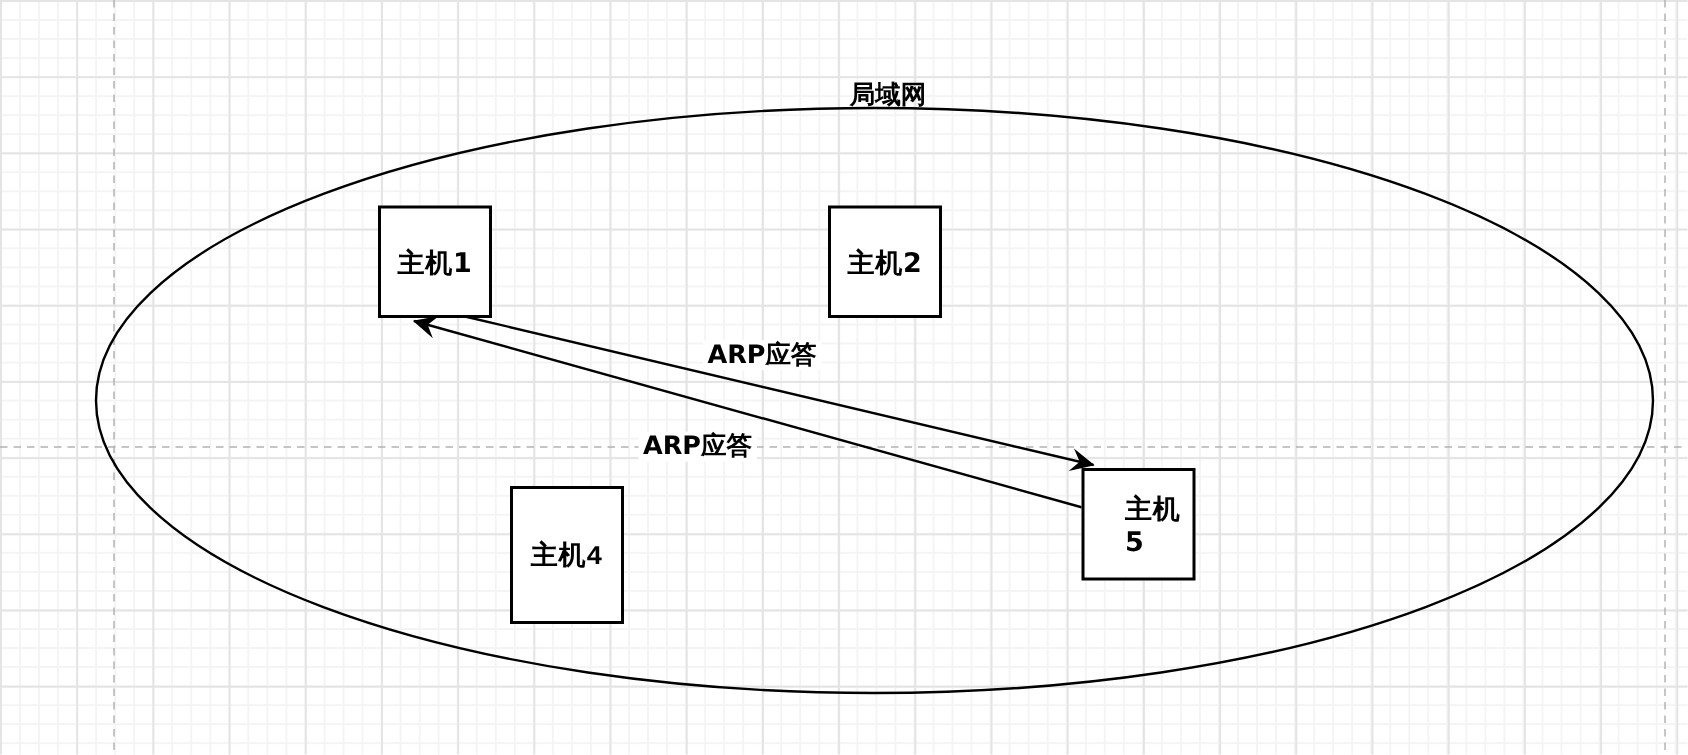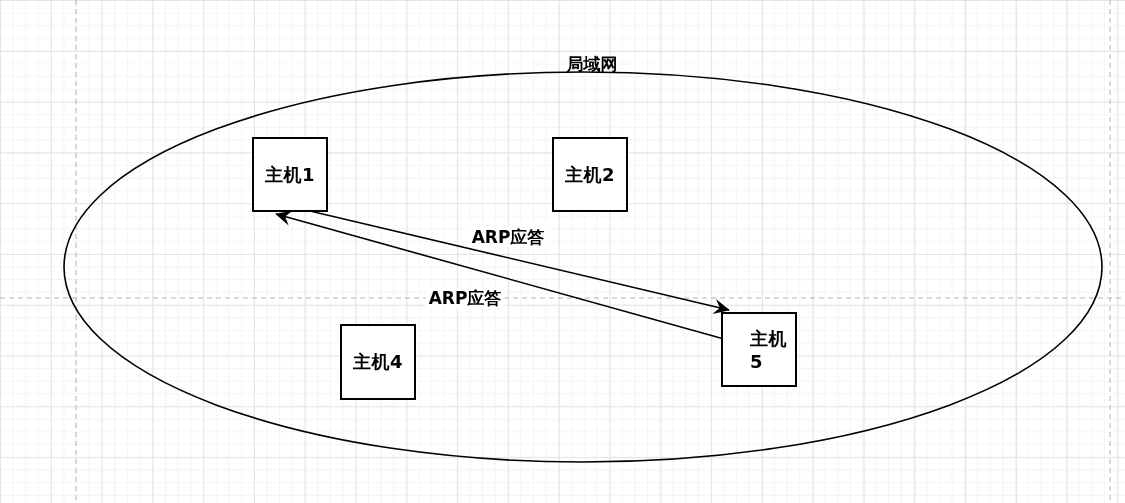--- a/index.html
+++ b/index.html
@@ -39,21 +39,21 @@
     justify-content: center;
     font-size: 18px;
     font-weight: bold;
     color: #000000;
     cursor: default;
     letter-spacing: 0.5px;
   }
   .host1 { left: 252px; top: 137px; }
   .host2 { left: 552px; top: 137px; }
   .host3 { left: 833px; top: 137px; }
-  .host4 { left: 340px; top: 324px; height: 76px; }
+  .host4 { left: 340px; top: 324px; height: 92px; font-family: Liberation Mono, monospace; }
   .host5 { left: 721px; top: 312px; padding-left: 27px; }
   .float-label {
     position: absolute;
     transform: translate(-50%, -50%);
     font-weight: bold;
     color: #000000;
     white-space: nowrap;
     background: #ffffff;
     padding: 0 3px;
     line-height: 1.2;

